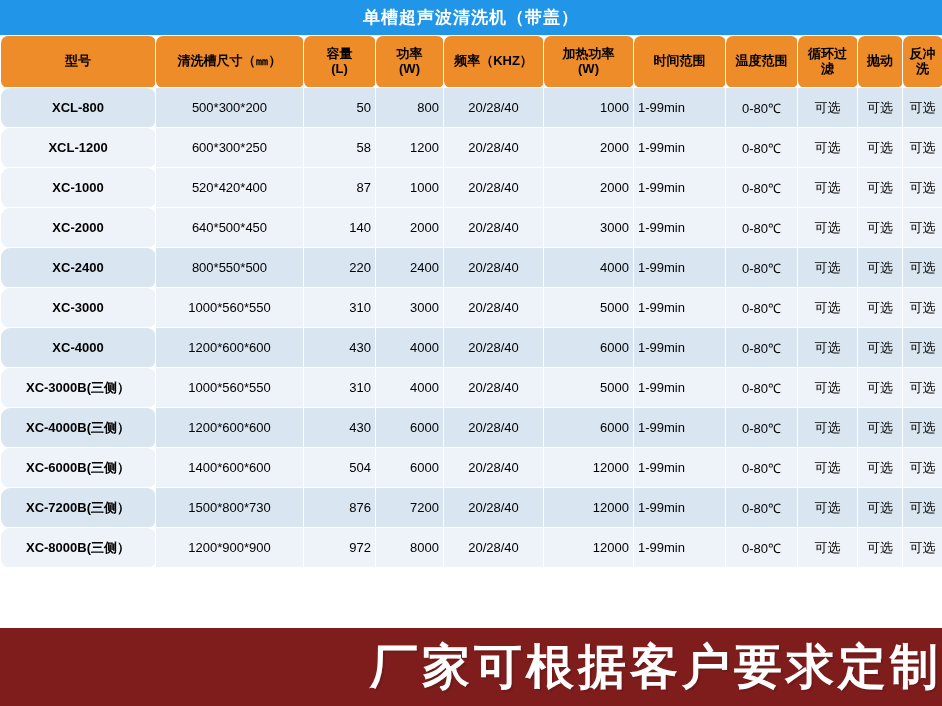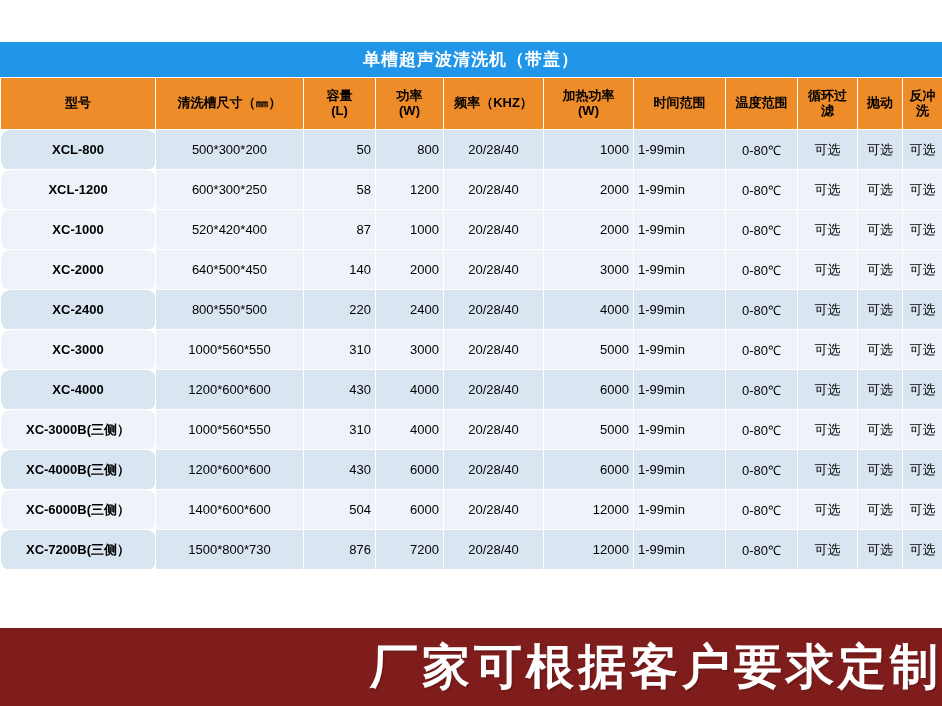--- a/index.html
+++ b/index.html
@@ -25,21 +25,20 @@
   .title-bar {
     height: 35px;
     background: #2196e8;
     color: #ffffff;
     display: flex;
     align-items: center;
     justify-content: center;
     font-size: 17px;
     font-weight: bold;
     letter-spacing: 1px;
-    margin-top: 42px;
   }
   
   .table-wrap {
     flex: 1 1 auto;
     overflow: hidden;
   }
   table.spec {
     width: 942px;
     border-collapse: collapse;
     table-layout: fixed;
@@ -52,20 +51,21 @@
     box-sizing: border-box;
   }
   thead th {
     background: #ef8c2a;
     color: #000000;
     font-weight: bold;
     height: 52px;
     font-size: 14px;
     text-align: center;
     line-height: 1.15;
+    border-radius: 7px;
   }
   tbody tr {
     height: 40px;
   }
   tbody tr.odd td {
     background: #d9e6f2;
   }
   tbody tr.even td {
     background: #eef3f9;
   }
@@ -293,20 +293,33 @@
             <td class="c-right">876</td>
             <td class="c-right">7200</td>
             <td class="c-center">20/28/40</td>
             <td class="c-right">12000</td>
             <td class="c-left">1-99min</td>
             <td class="c-center">0-80℃</td>
             <td class="c-center">可选</td>
             <td class="c-center">可选</td>
             <td class="c-center">可选</td>
           </tr>
+          <tr class="even">
+            <td class="model">XC-8000B(三侧）</td>
+            <td class="c-center">1200*900*900</td>
+            <td class="c-right">972</td>
+            <td class="c-right">8000</td>
+            <td class="c-center">20/28/40</td>
+            <td class="c-right">12000</td>
+            <td class="c-left">1-99min</td>
+            <td class="c-center">0-80℃</td>
+            <td class="c-center">可选</td>
+            <td class="c-center">可选</td>
+            <td class="c-center">可选</td>
+          </tr>
         </tbody>
     </table>
   </div>
 
   <div class="footer">
     <span class="footer-text">厂家可根据客户要求定制</span>
   </div>
 
 </div>
 

